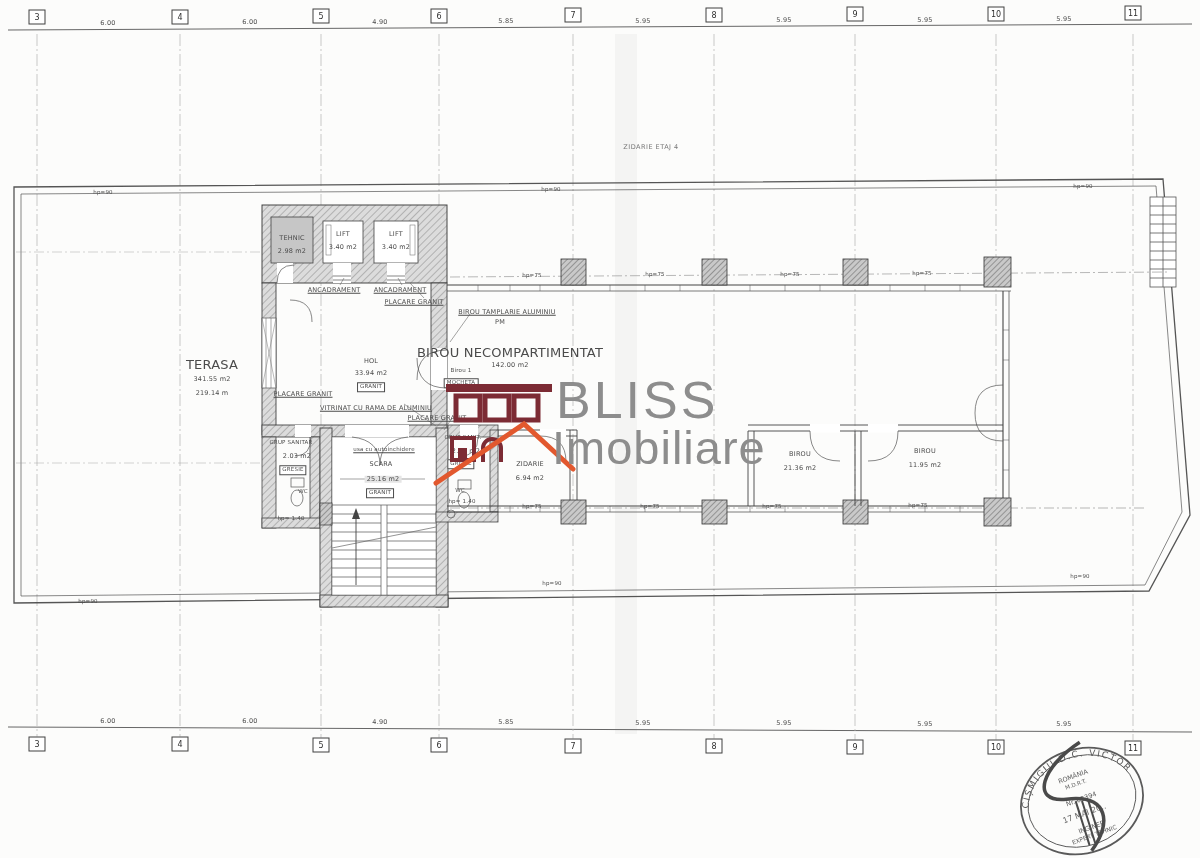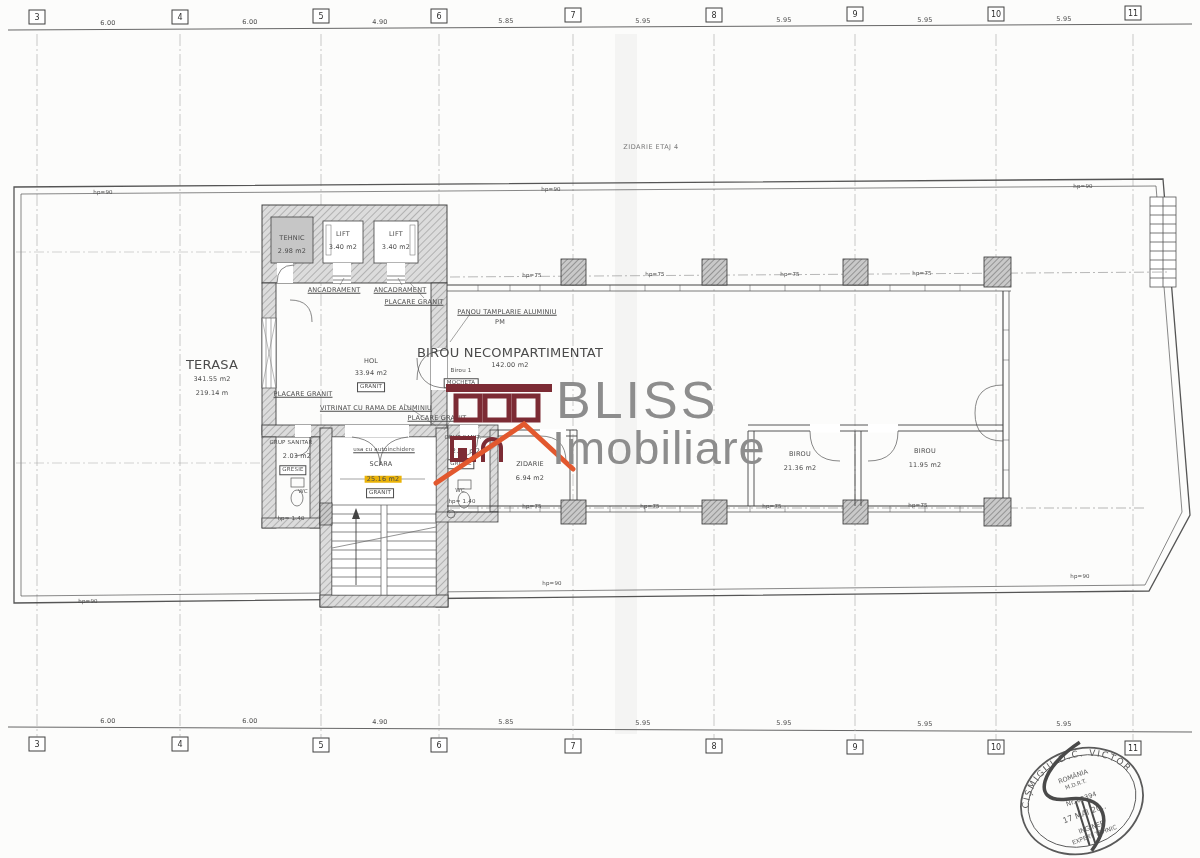--- a/index.html
+++ b/index.html
@@ -7,21 +7,21 @@
         font-family:"DejaVu Sans",sans-serif;}
   svg.layer{position:absolute;left:0;top:0;z-index:1;}
   svg.overlay{z-index:5;pointer-events:none;}
   .lbl{position:absolute;transform:translate(-50%,-50%);white-space:nowrap;color:#4b4b4b;
        font-size:6.5px;letter-spacing:.2px;z-index:3;line-height:1;}
   .s5{font-size:5.5px;}
   .s7{font-size:13px;}
   .gry{color:#777;}
   .ul{text-decoration:underline;}
   .bx{border:.8px solid #4b4b4b;padding:1px 2px;background:#fff;font-size:5.5px;}
-  .wbg{background:#eab308;padding:0 2px;}
+  .wbg{background:#e5e5e5;padding:0 2px;}
   .bubble{position:absolute;transform:translate(-50%,-50%);width:15px;height:13px;
           border:1.1px solid #3f3f3f;background:#fff;font-size:8px;line-height:13px;
           text-align:center;color:#2f2f2f;z-index:3;}
   .wm{position:absolute;z-index:6;color:#8d8d8d;font-family:"Liberation Sans",sans-serif;
       line-height:1;pointer-events:none;}
   .wm1{font-size:52px;letter-spacing:3px;}
   .wm2{font-size:47px;letter-spacing:1px;}
 </style>
 </head>
 <body>
@@ -355,21 +355,21 @@
   <span class="lbl" style="left:800px;top:468px">21.36 m2</span>
   <span class="lbl" style="left:925px;top:451px">BIROU</span>
   <span class="lbl" style="left:925px;top:465px">11.95 m2</span>
 
   <span class="lbl ul" style="left:334px;top:290px">ANCADRAMENT</span>
   <span class="lbl ul" style="left:400px;top:290px">ANCADRAMENT</span>
   <span class="lbl ul" style="left:414px;top:302px">PLACARE GRANIT</span>
   <span class="lbl ul" style="left:303px;top:394px">PLACARE GRANIT</span>
   <span class="lbl ul" style="left:376px;top:408px">VITRINAT CU RAMA DE ALUMINIU</span>
   <span class="lbl ul" style="left:437px;top:418px">PLACARE GRANIT</span>
-  <span class="lbl ul" style="left:507px;top:312px">PANOU TAMPLARIE ALUMINIU</span>
+  <span class="lbl ul" style="left:507px;top:312px">BIROU TAMPLARIE ALUMINIU</span>
   <span class="lbl" style="left:500px;top:322px">PM</span>
 
   <svg class="layer overlay" width="1200" height="858">
     <g>
       <line x1="446" y1="388" x2="552" y2="388" stroke="#7c2b34" stroke-width="8"></line>
       <rect x="456" y="396" width="24" height="24" fill="none" stroke="#7c2b34" stroke-width="5"></rect>
       <rect x="485" y="396" width="24" height="24" fill="none" stroke="#7c2b34" stroke-width="5"></rect>
       <rect x="514" y="396" width="24" height="24" fill="none" stroke="#7c2b34" stroke-width="5"></rect>
       <rect x="452" y="438" width="22" height="22" fill="none" stroke="#7c2b34" stroke-width="4"></rect>
       <rect x="458" y="448" width="9" height="10" fill="#7c2b34"></rect>

